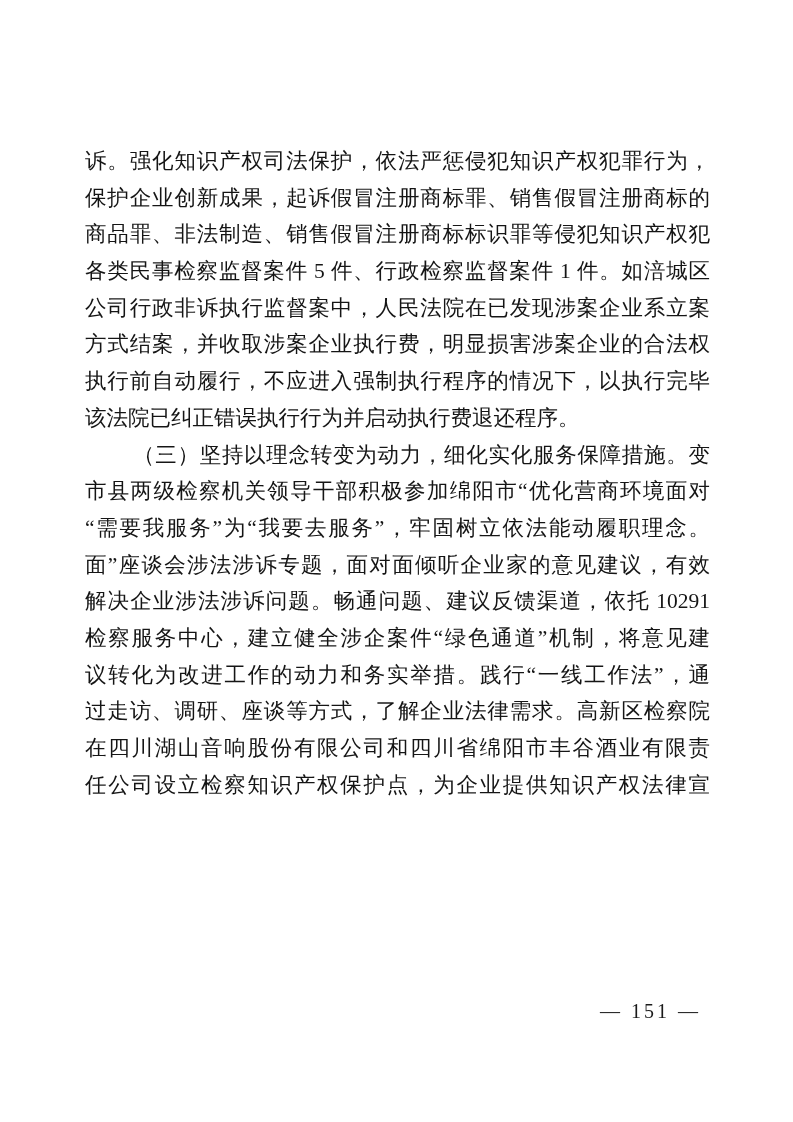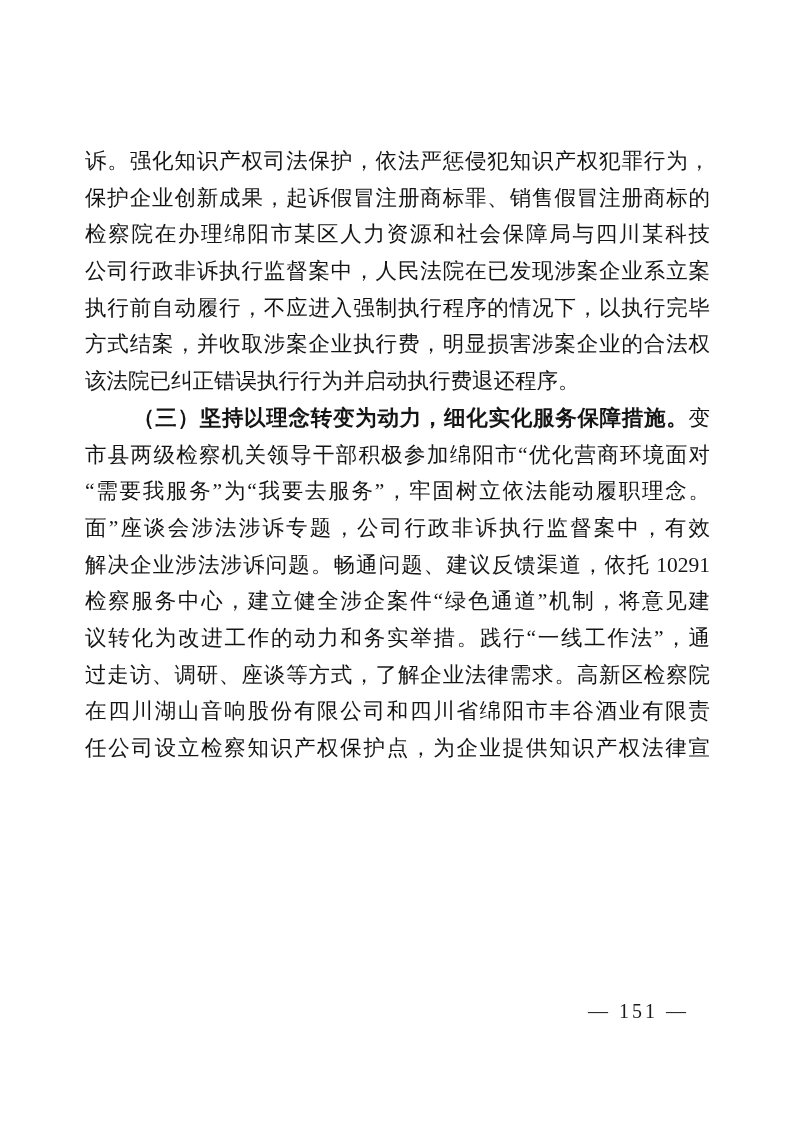--- a/index.html
+++ b/index.html
@@ -40,48 +40,49 @@
     letter-spacing: 0;
     white-space: normal;
   }
   .line.no-fill {
     text-align-last: left;
   }
   .line.indent {
     padding-left: 48px;
   }
   .seg.bold {
-    font-weight: bold;
+    font-weight: normal;
   }
   .page-number {
     position: absolute;
     top: 1000px;
-    right: 104px;
+    right: 92px;
     font-size: 20px;
     letter-spacing: 3px;
     color: #1a1a1a;
     text-align: right;
   }
 </style>
 </head>
 <body>
 
 <div class="page">
   <div class="text-block">
       <div class="line"><span class="seg">诉。强化知识产权司法保护，依法严惩侵犯知识产权犯罪行为，</span></div>
       <div class="line"><span class="seg">保护企业创新成果，起诉假冒注册商标罪、销售假冒注册商标的</span></div>
-      <div class="line"><span class="seg">检察院在办理绵阳市某区人力资源和社会保障局与四川某科技</span></div>
+      <div class="line"><span class="seg">商品罪、非法制造、销售假冒注册商标标识罪等侵犯知识产权犯</span></div>
+      <div class="line"><span class="seg">各类民事检察监督案件 5 件、行政检察监督案件 1 件。如涪城区</span></div>
       <div class="line"><span class="seg">公司行政非诉执行监督案中，人民法院在已发现涉案企业系立案</span></div>
+      <div class="line"><span class="seg">方式结案，并收取涉案企业执行费，明显损害涉案企业的合法权</span></div>
       <div class="line"><span class="seg">执行前自动履行，不应进入强制执行程序的情况下，以执行完毕</span></div>
-      <div class="line"><span class="seg">方式结案，并收取涉案企业执行费，明显损害涉案企业的合法权</span></div>
       <div class="line no-fill"><span class="seg">该法院已纠正错误执行行为并启动执行费退还程序。</span></div>
       <div class="line indent"><span class="seg bold">（三）坚持以理念转变为动力，细化实化服务保障措施。</span><span class="seg">变</span></div>
       <div class="line"><span class="seg">市县两级检察机关领导干部积极参加绵阳市“优化营商环境面对</span></div>
       <div class="line"><span class="seg">“需要我服务”为“我要去服务”，牢固树立依法能动履职理念。</span></div>
-      <div class="line"><span class="seg">面”座谈会涉法涉诉专题，公司行政非诉执行监督案中，有效</span></div>
+      <div class="line"><span class="seg">面”座谈会涉法涉诉专题，面对面倾听企业家的意见建议，有效</span></div>
       <div class="line"><span class="seg">解决企业涉法涉诉问题。畅通问题、建议反馈渠道，依托 10291</span></div>
       <div class="line"><span class="seg">检察服务中心，建立健全涉企案件“绿色通道”机制，将意见建</span></div>
       <div class="line"><span class="seg">议转化为改进工作的动力和务实举措。践行“一线工作法”，通</span></div>
       <div class="line"><span class="seg">过走访、调研、座谈等方式，了解企业法律需求。高新区检察院</span></div>
       <div class="line"><span class="seg">在四川湖山音响股份有限公司和四川省绵阳市丰谷酒业有限责</span></div>
       <div class="line"><span class="seg">任公司设立检察知识产权保护点，为企业提供知识产权法律宣</span></div>
     </div>
   <div class="page-number">— 151 —</div>
 </div>
 

